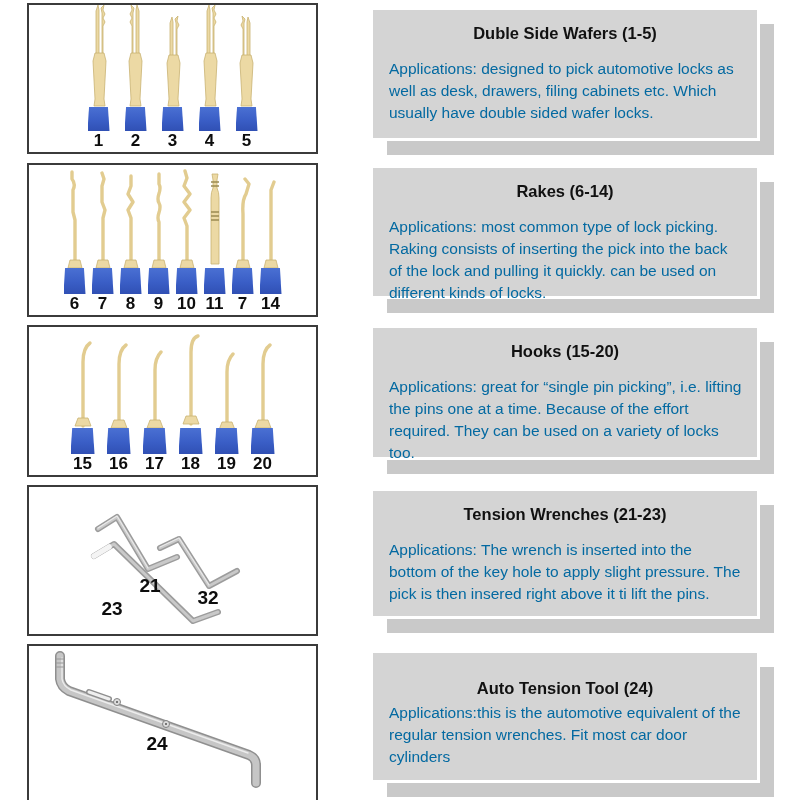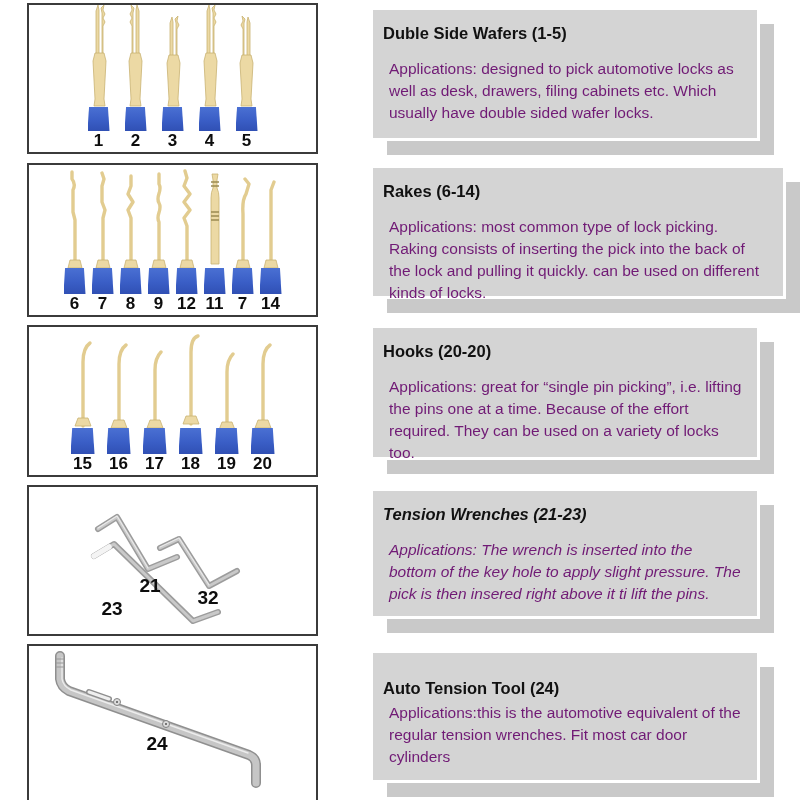--- a/index.html
+++ b/index.html
@@ -34,29 +34,29 @@
   .tan-f{fill:#ecd9a4;stroke:#c9b272;stroke-width:.8;}
   .tan-s{fill:none;stroke:#e2cc90;stroke-width:3.4;stroke-linecap:round;stroke-linejoin:round;}
   .tan-edge{fill:none;stroke:#9a8a52;stroke-width:1.4;}
   .wr-o{fill:none;stroke:#9c9c9c;stroke-width:6;stroke-linecap:round;stroke-linejoin:round;}
   .wr-i{fill:none;stroke:#c9c9c9;stroke-width:3;stroke-linecap:round;stroke-linejoin:round;}
   .wr-hl{fill:none;stroke:#e9e9e9;stroke-width:1.2;stroke-linecap:round;stroke-linejoin:round;}
 
   
   .info{position:absolute;left:373px;width:387px;}
   #info-1{top:10px;height:131px;}
-  #info-2{top:168px;height:131px;padding-left:26px;}
+  #info-2{top:168px;height:131px;}
   #info-3{top:328px;height:132px;}
-  #info-4{top:491px;height:128px;font-style:italic;}
+  #info-4{top:491px;height:128px;}
   #info-5{top:653px;height:130px;}
   .info .shadow{position:absolute;left:14px;top:14px;width:100%;height:100%;background:#c9c9c9;}
   .info .box{position:absolute;left:0;top:0;width:100%;height:100%;background:#d4d4d4;
              box-sizing:border-box;border-right:3px solid #fff;border-bottom:3px solid #fff;}
-  .info-title{text-align:left;font-weight:700;font-size:16.5px;margin:14px 10px 0 10px;}
-  .info-body{font-size:15.5px;line-height:22px;margin:15px 14px 0 16px;color:#701a75;}
+  .info-title{text-align:center;font-weight:700;font-size:16.5px;margin:14px 10px 0 10px;}
+  .info-body{font-size:15.5px;line-height:22px;margin:15px 14px 0 16px;color:#0369a1;}
   #info-5 .info-title{margin-top:26px;}
   #info-5 .info-body{margin-top:4px;}
 </style>
 </head>
 <body>
 
 <div id="page">
 
   <svg width="0" height="0" style="position:absolute">
     <defs>
@@ -161,21 +161,21 @@
           </svg>
         <div class="handle h2"></div>
         <div class="num">9</div>
       </div>
       <div class="tool">
         <svg class="pk" width="24" height="100" viewBox="0 0 24 100">
             <path class="tan-s" d="M12 96 V58 L9 50 L15 42 L9 34 L15 26 L9 18 L12 10 L10 3"></path>
             <use href="#rbase"></use>
           </svg>
         <div class="handle h2"></div>
-        <div class="num">12</div>
+        <div class="num">10</div>
       </div>
       <div class="tool">
         <svg class="pk" width="24" height="100" viewBox="0 0 24 100">
             <path class="tan-f" d="M8 96 V30 Q8 24 10 20 V12 L9 6 h6 L14 12 V20 Q16 24 16 30 V96 Z"></path>
             <path class="tan-edge" d="M8 14 h8 M8 18 h8 M8 44 h8 M8 48 h8 M8 52 h8"></path>
           </svg>
         <div class="handle h2"></div>
         <div class="num">11</div>
       </div>
       <div class="tool">
@@ -289,21 +289,21 @@
     <div class="shadow"></div>
     <div class="box">
       <div class="info-title">Rakes (6-14)</div>
       <div class="info-body">Applications: most common type of lock picking. Raking consists of inserting the pick into the back of the lock and pulling it quickly. can be used on different kinds of locks.</div>
     </div>
   </div>
 
   <div class="info" id="info-3">
     <div class="shadow"></div>
     <div class="box">
-      <div class="info-title">Hooks (20-20)</div>
+      <div class="info-title">Hooks (15-20)</div>
       <div class="info-body">Applications: great for “single pin picking”, i.e. lifting the pins one at a time. Because of the effort required. They can be used on a variety of locks too.</div>
     </div>
   </div>
 
   <div class="info" id="info-4">
     <div class="shadow"></div>
     <div class="box">
       <div class="info-title">Tension Wrenches (21-23)</div>
       <div class="info-body">Applications: The wrench is inserted into the bottom of the key hole to apply slight pressure. The pick is then insered right above it ti lift the pins.</div>
     </div>

